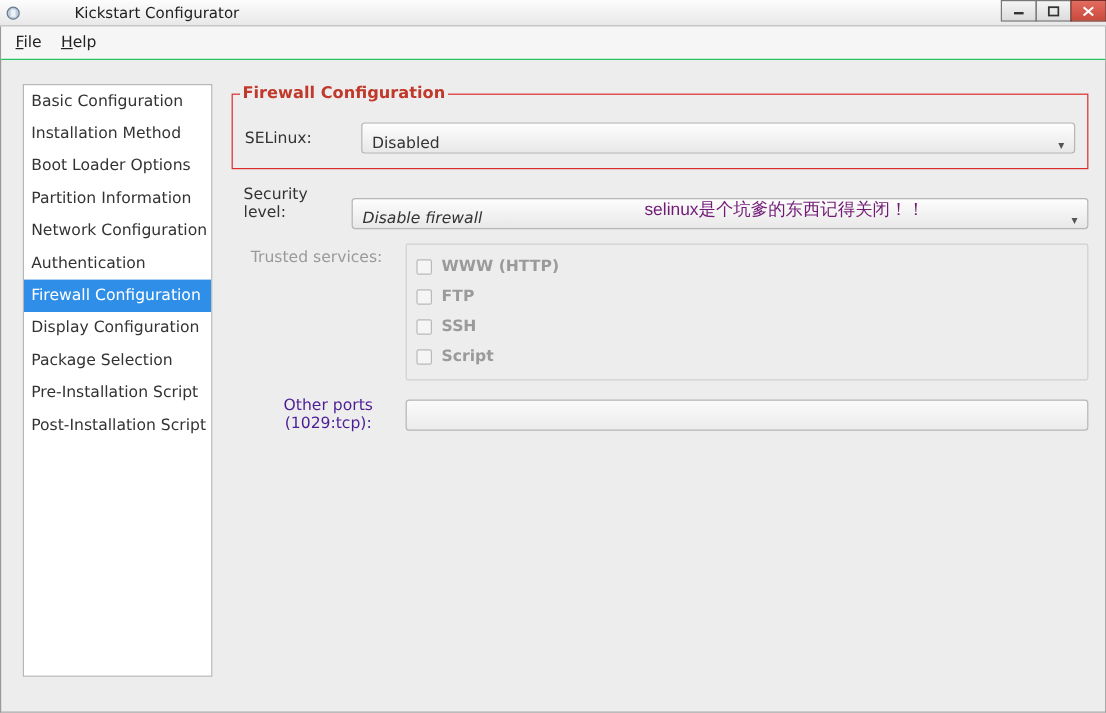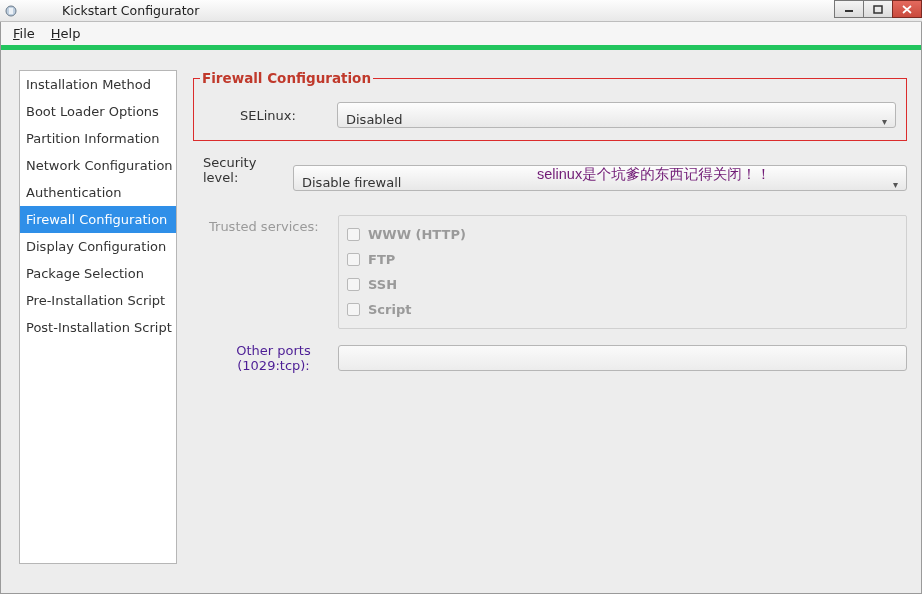--- a/index.html
+++ b/index.html
@@ -23,21 +23,21 @@
     background: linear-gradient(#f5f5f5,#dcdcdc);
     display: flex; align-items: center; justify-content: center;
     font-size: 10px; font-family: Arial;
   }
   .winbtn.close { background: linear-gradient(#e46a5e,#c94a3d); color: #fff; border-color:#7c2a22; font-weight:bold; }
 
   
   .menubar {
     height: 28px;
     background: #f6f6f6;
-    border-bottom: 5px solid #22c55e;
+    border-bottom: 1px solid #22c55e;
     display: flex; align-items: center;
     padding-left: 6px;
     gap: 4px;
   }
   .menuitem { padding: 2px 6px; color: #222; }
   .menuitem .underline { text-decoration: underline; }
 
   
   .outer {
     border: 1px solid #9a9a9a;
@@ -83,34 +83,34 @@
   }
   fieldset.group legend {
     color: #c0392b;
     font-weight: bold;
     font-size: 13.5px;
     padding: 0 2px;
     background: #ededed;
     margin-left: -4px;
   }
 
-  .form-row { display:flex; align-items:center; margin-top:6px;margin-left:36px; }
+  .form-row { display:flex; align-items:center; margin-top:6px; }
   .form-label { width: 97px; text-align:left; color:#333; font-size:13px; }
   .select {
     flex:1; height:26px;
     background: linear-gradient(#fdfdfd,#e8e8e8);
     border:1px solid #b6b6b6; border-radius:3px;
     display:flex; align-items:flex-end; justify-content:space-between;
     padding:0 8px; color:#333;
   }
   .select .caret { font-size:10px; color:#555; }
-  .select.below-group { margin-top:16px; }
+  .select.below-group { margin-top:16px;font-style:italic; }
   .second-row { display:flex; align-items:center; margin-top:8px; }
 
-  .services-row { display:flex; margin-top:24px; }
+  .services-row { display:flex; margin-top:12px; }
   .services-label-col { width:145px; padding-left:16px; color:#9a9a9a; padding-top:4px; font-size:13px; }
   .services-list {
     flex:1; border:1px solid #d0d0d0; background:#ededed;
     padding:6px 8px; border-radius:2px;
   }
   .svc { display:flex; align-items:center; gap:8px; padding:5px 0; color:#9a9a9a; font-size:13px;font-weight:bold; }
   .svc .cb {
     width:13px; height:13px; border:1px solid #b9b9b9; background:#f5f5f5; border-radius:2px;
   }
 
@@ -160,20 +160,21 @@
 <div class="outer">
 
   <div class="menubar">
     <span class="menuitem"><span class="underline">F</span><span>ile</span></span>
     <span class="menuitem"><span class="underline">H</span><span>elp</span></span>
   </div>
 
   <div class="content">
 
     <div class="sidebar" id="sidebar">
+        <div class="side-item">Basic Configuration</div>
         <div class="side-item">Installation Method</div>
         <div class="side-item">Boot Loader Options</div>
         <div class="side-item">Partition Information</div>
         <div class="side-item">Network Configuration</div>
         <div class="side-item">Authentication</div>
         <div class="side-item selected">Firewall Configuration</div>
         <div class="side-item">Display Configuration</div>
         <div class="side-item">Package Selection</div>
         <div class="side-item">Pre-Installation Script</div>
         <div class="side-item">Post-Installation Script</div>

